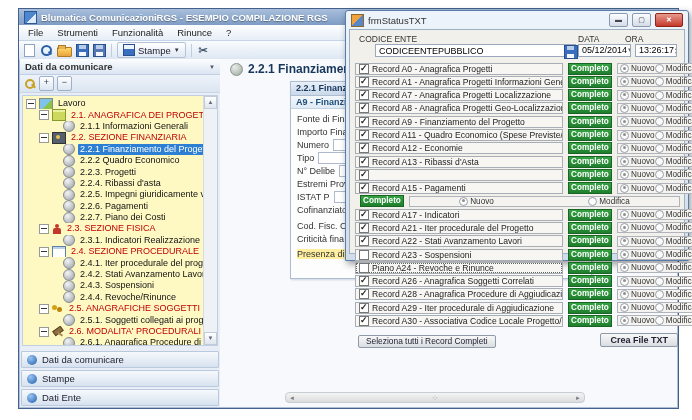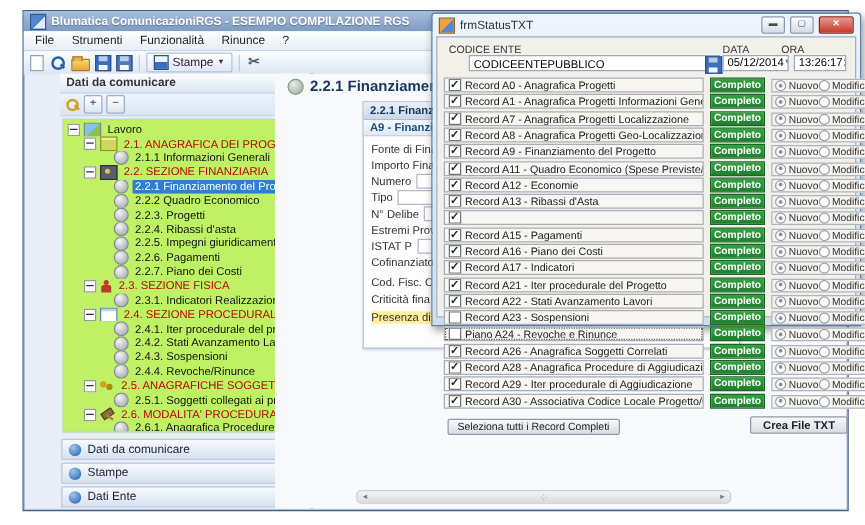--- a/index.html
+++ b/index.html
@@ -31,32 +31,32 @@
   .t-print{background:#5577b3;}
   .sep{width:1px;height:13px;background:#c0cddd;margin:0 1px;}
   .stampe-btn{display:flex;align-items:center;gap:3px;font-size:9.5px;color:#223;
        border:1px solid #b5c3d8;background:linear-gradient(#ffffff,#dfe8f4);padding:0 5px;height:14px;border-radius:2px;}
   .stampe-ico{width:10px;height:10px;background:linear-gradient(#eef4fb 45%,#3a6ebf 45%);border:1px solid #27508f;}
   .caret{font-size:6px;color:#334;}
   .t-scissors{color:#4a5b70;font-size:11px;font-weight:bold;line-height:13px;text-align:center;}
   .t-scissors::before{content:"✂";}
   
   .sidebar{position:absolute;left:1px;top:50px;width:200px;bottom:1px;background:#e9eef6;
-       border-right:3px solid #14532d;display:flex;flex-direction:column;padding-left:28px;}
+       border-right:3px solid #14532d;display:flex;flex-direction:column;}
   .sidebar-header{height:15px;background:linear-gradient(#fcfdfe,#dbe5f2);border-bottom:1px solid #c0cfe2;
        font-size:9.5px;font-weight:bold;color:#333;display:flex;align-items:center;justify-content:space-between;padding:0 5px;}
   .dd-arrow{font-size:6px;color:#556;}
   .tree-toolbar{height:17px;display:flex;align-items:center;gap:3px;padding:0 4px;
        background:linear-gradient(#eef3fa,#dbe5f1);border-bottom:1px solid #c9d6e8;}
   .key-ico{width:12px;height:12px;position:relative;}
   .key-ico::before{content:"";position:absolute;left:1px;top:1px;width:6px;height:6px;border:2px solid #c9a227;border-radius:50%;}
   .key-ico::after{content:"";position:absolute;left:7px;top:7px;width:5px;height:2px;background:#c9a227;transform:rotate(45deg);}
   .tt-btn{width:13px;height:13px;border:1px solid #9fb0c6;background:linear-gradient(#ffffff,#dde6f1);
        font-size:9px;line-height:11px;text-align:center;color:#345;border-radius:2px;}
-  .tree-wrap{flex:1;background:#bef264;border:1px solid #c0cfe2;margin:2px;position:relative;overflow:hidden;}
+  .tree-wrap{flex:1;background:#fef9c3;border:1px solid #c0cfe2;margin:2px;position:relative;overflow:hidden;}
   .tree{position:absolute;left:0;top:0;right:13px;bottom:0;padding-top:2px;font-size:9px;color:#111;}
   .tree-row{display:flex;align-items:center;height:11.4px;white-space:nowrap;overflow:hidden;}
   .expander{width:8px;height:8px;border:1px solid #999;background:#fff;flex:none;margin-right:3px;position:relative;}
   .expander::before{content:"";position:absolute;left:1px;right:1px;top:3px;height:1px;background:#333;}
   .spacer{width:11px;flex:none;}
   .tico{width:12px;height:10px;flex:none;margin-right:3px;position:relative;}
   .ti-picture{background:linear-gradient(135deg,#7ec3e8 55%,#8bc34a 55%);border:1px solid #888;}
   .ti-table{background:#cdd85e;border:1px solid #8a9a2a;box-shadow:inset 0 2px 0 #e9f0a0;}
   .ti-money{background:#55606c;border:1px solid #333;}
   .ti-money::before{content:"";position:absolute;left:3px;top:2px;width:4px;height:4px;background:#e8c34d;border-radius:50%;}
@@ -120,21 +120,21 @@
        font-size:9px;line-height:13px;padding:0 3px;box-sizing:border-box;white-space:nowrap;overflow:hidden;}
   .in-codice{left:25px;width:201px;}
   .save-mini{position:absolute;left:214px;top:15px;width:12px;height:12px;background:#3a6ebf;border:1px solid #27508f;}
   .save-mini::before{content:"";position:absolute;left:2px;top:0;width:7px;height:4px;background:#b9cce8;}
   .save-mini::after{content:"";position:absolute;left:2px;bottom:0;width:7px;height:4px;background:#f4f7fb;}
   .in-data{left:228px;width:53px;display:flex;justify-content:space-between;align-items:center;}
   .in-ora{left:285px;width:42px;display:flex;justify-content:space-between;align-items:center;}
   .combo-arrow{font-size:6px;color:#567;}
   .spin{display:flex;flex-direction:column;font-size:5px;line-height:5px;color:#567;}
   .records{position:absolute;left:5px;top:33px;right:4px;}
-  .rec-row{display:flex;align-items:flex-end;height:11.2px;margin-bottom:2.1px;}
+  .rec-row{display:flex;align-items:center;height:11.2px;margin-bottom:2.1px;}
   .rec-label{width:208px;flex:none;background:#f7f6f3;border:1px solid #a8aeb6;display:flex;align-items:center;
        padding:0 2px;box-sizing:border-box;white-space:nowrap;overflow:hidden;}
   .rec-label.focused{outline:1px dotted #666;outline-offset:-2px;}
   .cb{width:8px;height:8px;border:1px solid #777;background:#fff;margin:0 3px 0 1px;position:relative;flex:none;}
   .cb.checked::before{content:"✓";position:absolute;left:0;top:-2px;font-size:9px;font-weight:bold;color:#222;}
   .rec-text{font-size:8.6px;color:#222;}
   .badge{width:42px;flex:none;margin-left:5px;background:linear-gradient(#34a342,#1f7e2d);border:1px solid #186524;
        color:#fff;font-size:8.2px;font-weight:bold;text-align:center;line-height:10px;}
   .radios{flex:1;margin-left:5px;background:#f4f3ef;border:1px solid #b0b4ba;display:flex;align-items:center;
        justify-content:space-around;padding:0 2px;}
@@ -575,24 +575,20 @@
               <span class="rd sel"></span>
               <span>Nuovo</span>
             </span>
             <span class="ropt">
               <span class="rd"></span>
               <span>Modifica</span>
             </span>
           </div>
         </div>
         <div class="rec-row">
-          <div class="rec-label">
-            <span class="cb checked"></span>
-            <span class="rec-text">Record A16 - Piano dei Costi</span>
-          </div>
           <div class="badge">Completo</div>
           <div class="radios">
             <span class="ropt">
               <span class="rd sel"></span>
               <span>Nuovo</span>
             </span>
             <span class="ropt">
               <span class="rd"></span>
               <span>Modifica</span>
             </span>

